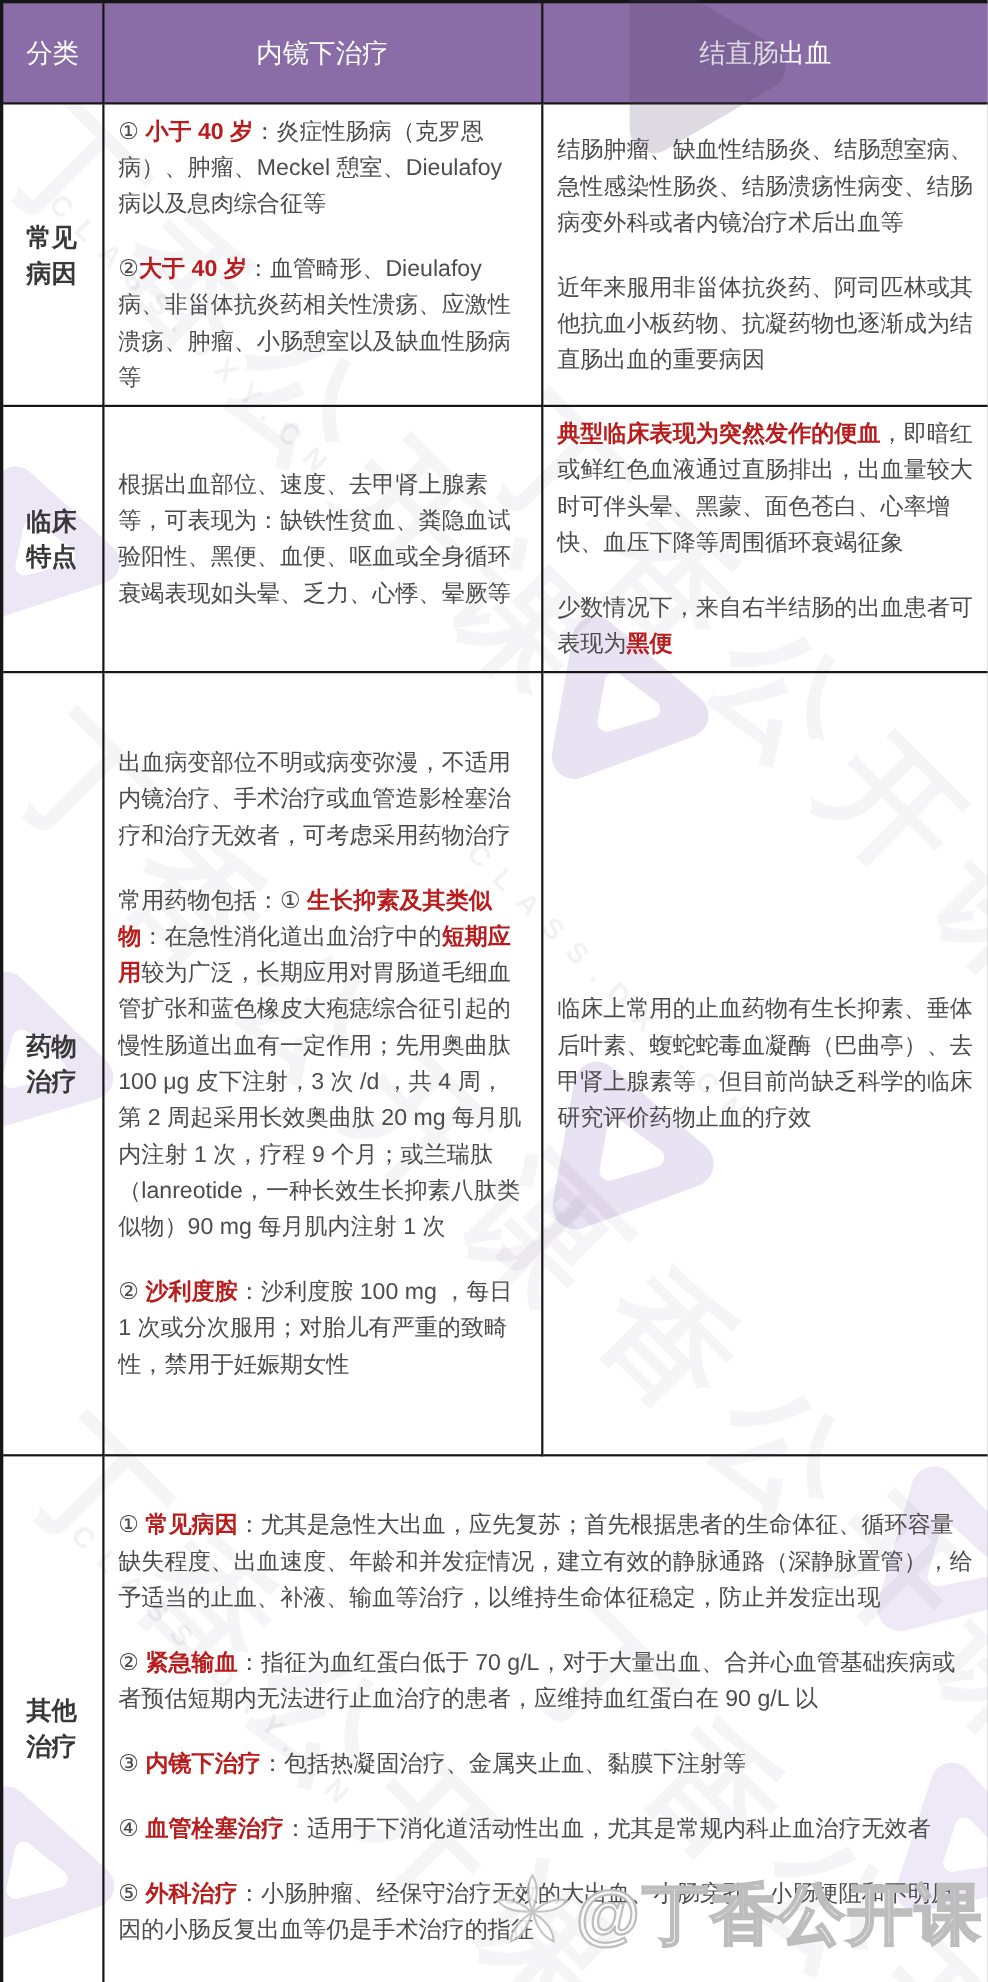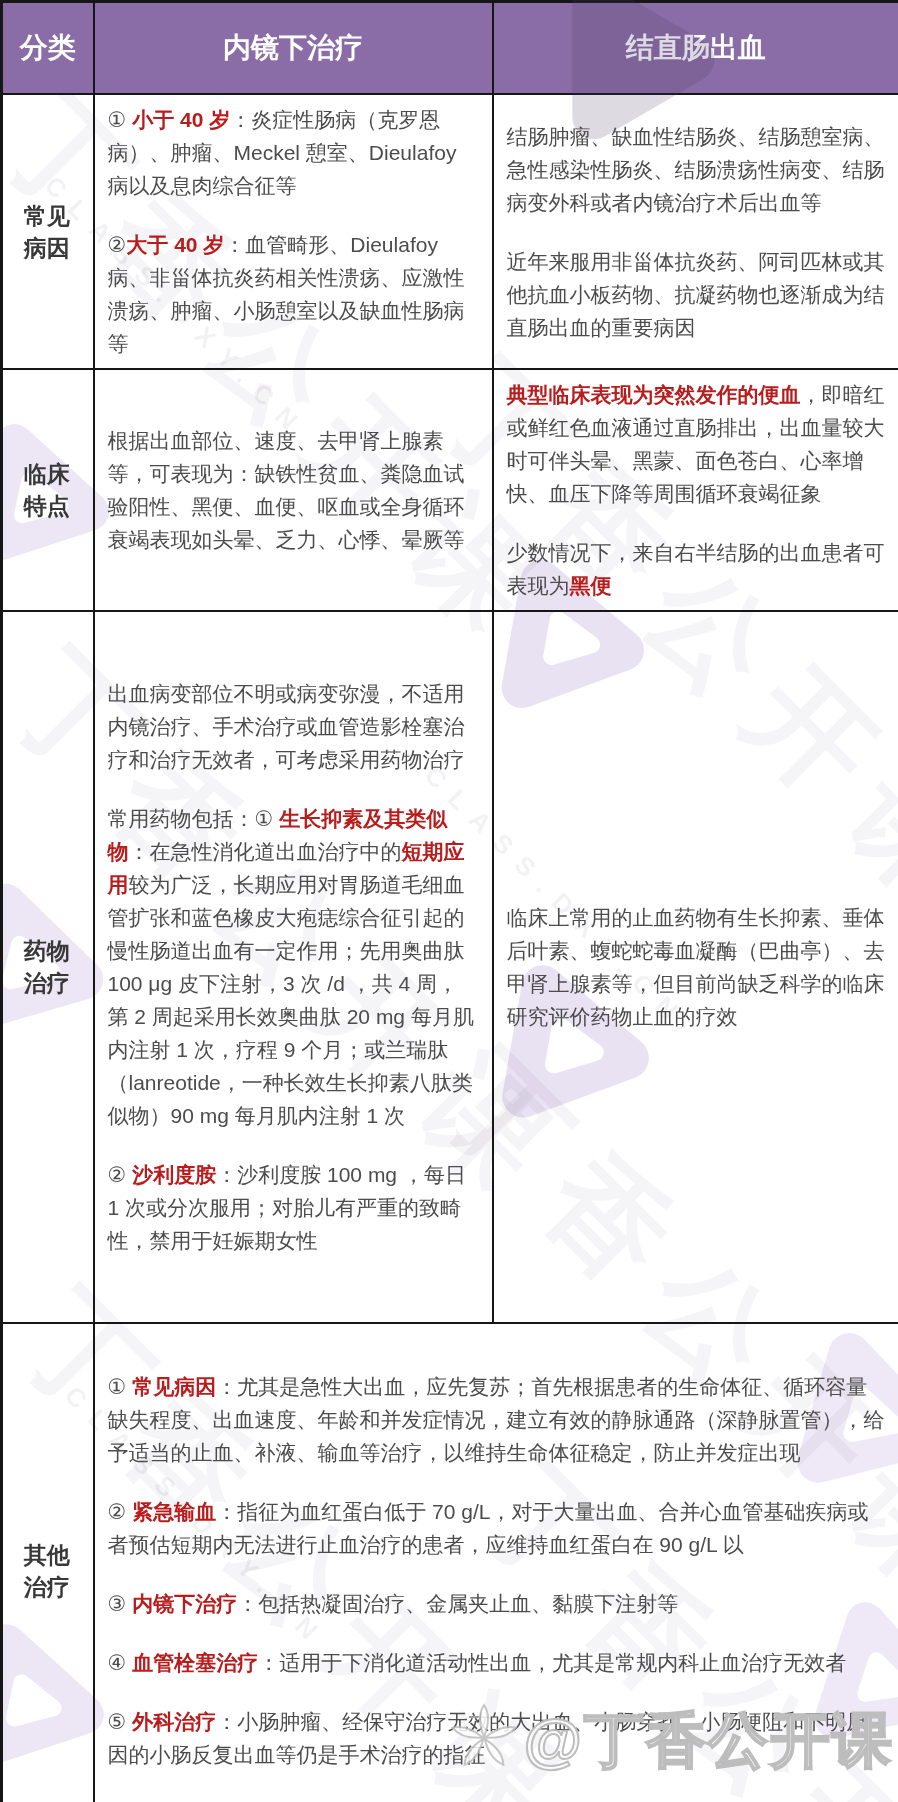--- a/index.html
+++ b/index.html
@@ -19,21 +19,21 @@
   .wm-badge{position:absolute;right:4px;bottom:20px;z-index:5;display:flex;align-items:flex-start;gap:2px;
             font-size:60px;font-weight:bold;letter-spacing:2px;
             color:rgba(255,255,255,0.92);-webkit-text-stroke:2px #bdbdbd;
             text-shadow:0 0 1px rgba(120,120,120,0.4);}
   .wm-flower{opacity:0.85;}
 
   
   table.cmp{position:relative;z-index:2;border-collapse:collapse;table-layout:fixed;
             width:898px;border:3px solid #161616;}
   .cmp th,.cmp td{border:2px solid #161616;}
-  .cmp thead th{background:#8a6da6;color:#ffffff;font-size:28px;font-weight:bold;
+  .cmp thead th{background:#8a6da6;color:#ffffff;font-size:24px;font-weight:normal;
                 height:88px;text-align:center;}
   .cmp td{background:transparent;font-size:21px;color:#4c4c4c;line-height:33px;
           padding:8px 13px;vertical-align:middle;text-align:left;}
   .cmp td p{margin:0 0 26px 0;}
   .cmp td p:last-child{margin-bottom:0;}
   .cmp td b{color:#b91c1c;font-weight:bold;}
   .rowlabel{text-align:center;padding:0;}
   .label-inner{width:48px;margin:0 auto;font-weight:bold;color:#383838;
                font-size:23px;line-height:32px;}
   .r1{height:250px;} .r2{height:242px;} .r3{height:712px;} .r4{height:496px;}

